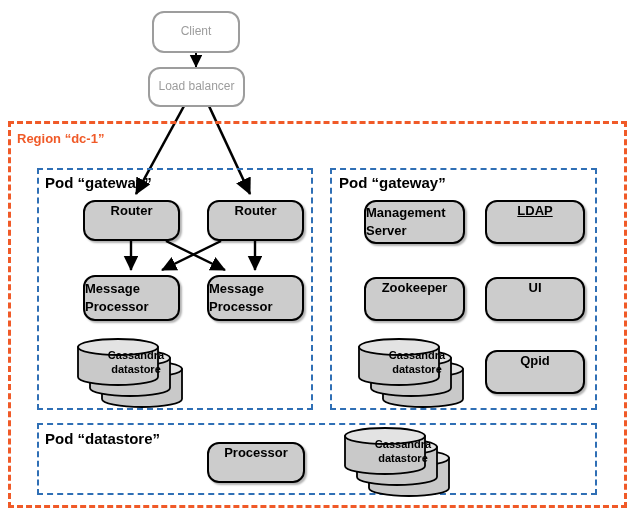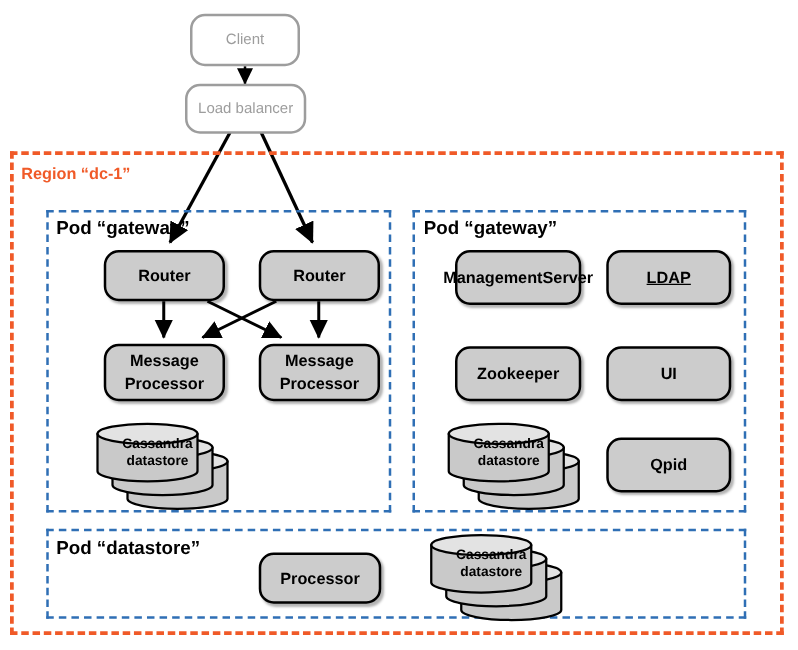--- a/index.html
+++ b/index.html
@@ -47,21 +47,21 @@
   .comp {
     position: absolute;
     box-sizing: border-box;
     border: 2px solid #000000;
     border-radius: 12px;
     background: #cccccc;
     color: #000000;
     font-size: 13px;
     font-weight: bold;
     display: flex;
-    align-items: center;
+    align-items: flex-start;
     justify-content: center;
     text-align: center;
     line-height: 1.35;
     box-shadow: 2px 2px 2px rgba(0,0,0,0.30);
   }
   .comp span { display: block; }
 
   
   .region {
     position: absolute;
@@ -97,21 +97,21 @@
     height: 62px;
   }
   .dbstack svg {
     position: absolute;
     left: 0;
     top: 0;
     overflow: visible;
   }
   .dbstack .dblabel {
     position: absolute;
-    left: 2px;
+    left: 12px;
     top: 10px;
     width: 92px;
     text-align: center;
     font-size: 11px;
     font-weight: bold;
     color: #000000;
     line-height: 1.25;
     pointer-events: none;
   }
 </style>
@@ -194,21 +194,21 @@
     </svg>
     <div class="dblabel">
       <span>Cassandra</span>
       <span>datastore</span>
     </div>
   </div>
 
   <div class="pod" style="left:330px; top:168px; width:267px; height:242px;"></div>
   <div class="pod-label" style="left:339px; top:174px;">Pod “gateway”</div>
 
-  <div class="comp" style="left:364px; top:200px; width:101px; height:44px; flex-direction:row;">
+  <div class="comp" style="left:364px; top:200px; width:101px; height:44px; flex-direction:column;">
     <span>Management</span>
     <span>Server</span>
   </div>
   <div class="comp" style="left:485px; top:200px; width:100px; height:44px;text-decoration:underline;">
     <span>LDAP</span>
   </div>
 
   <div class="comp" style="left:485px; top:277px; width:100px; height:44px;">
     <span>UI</span>
   </div>

